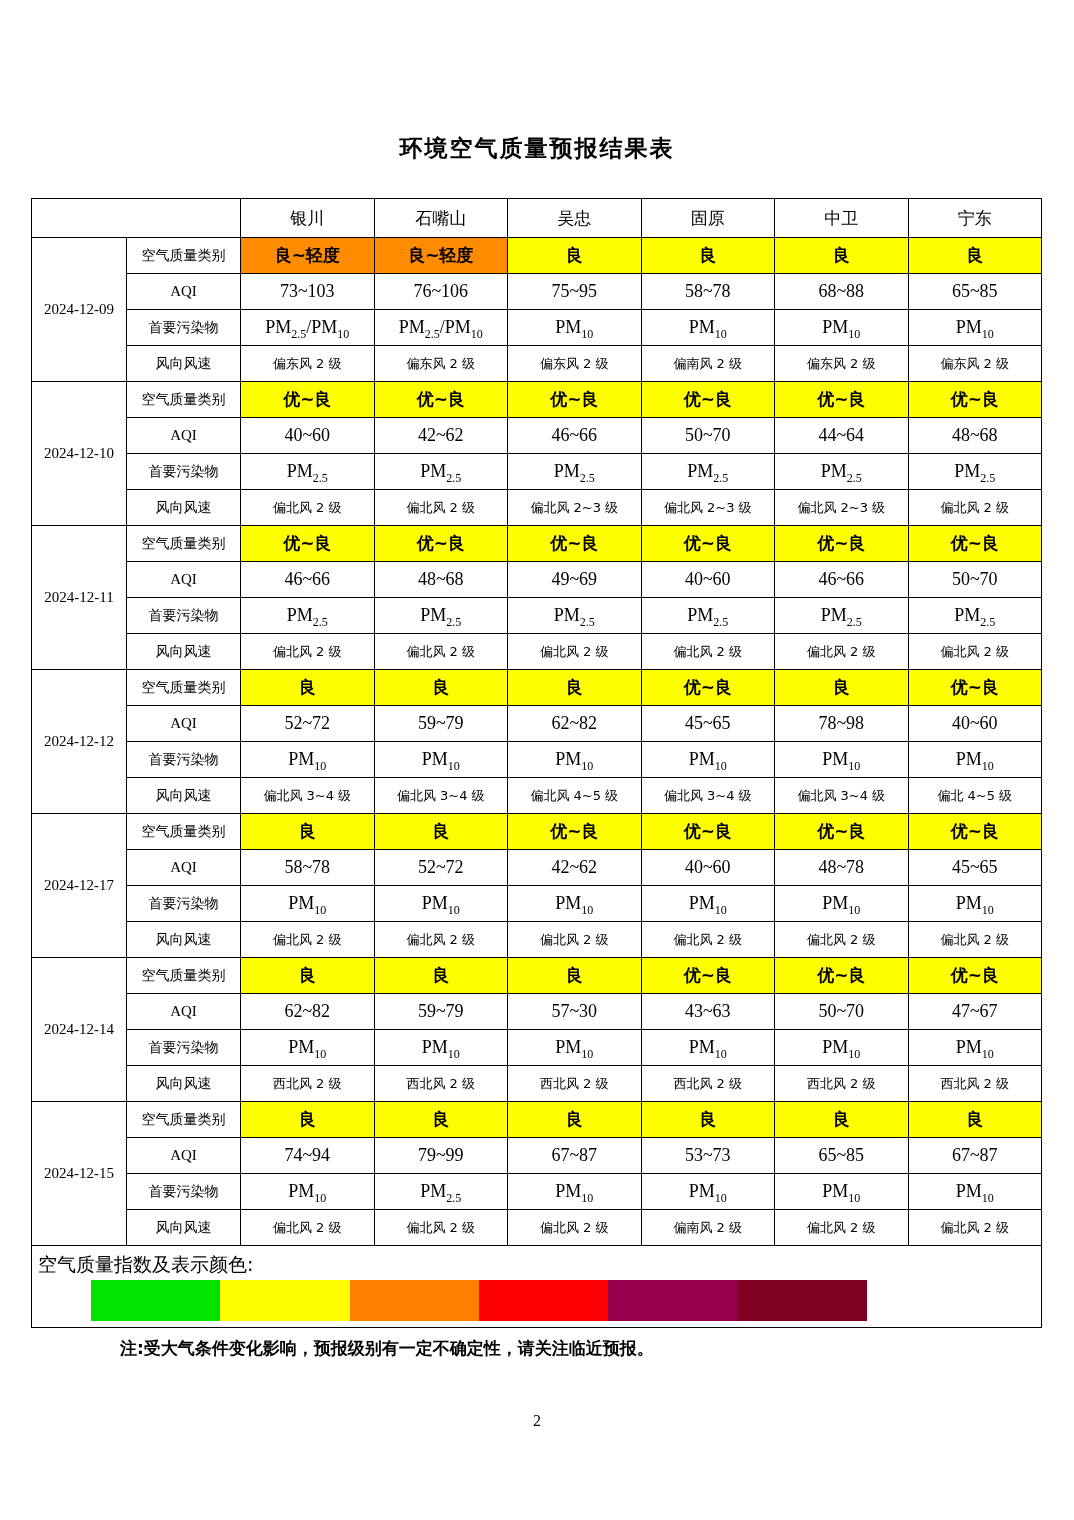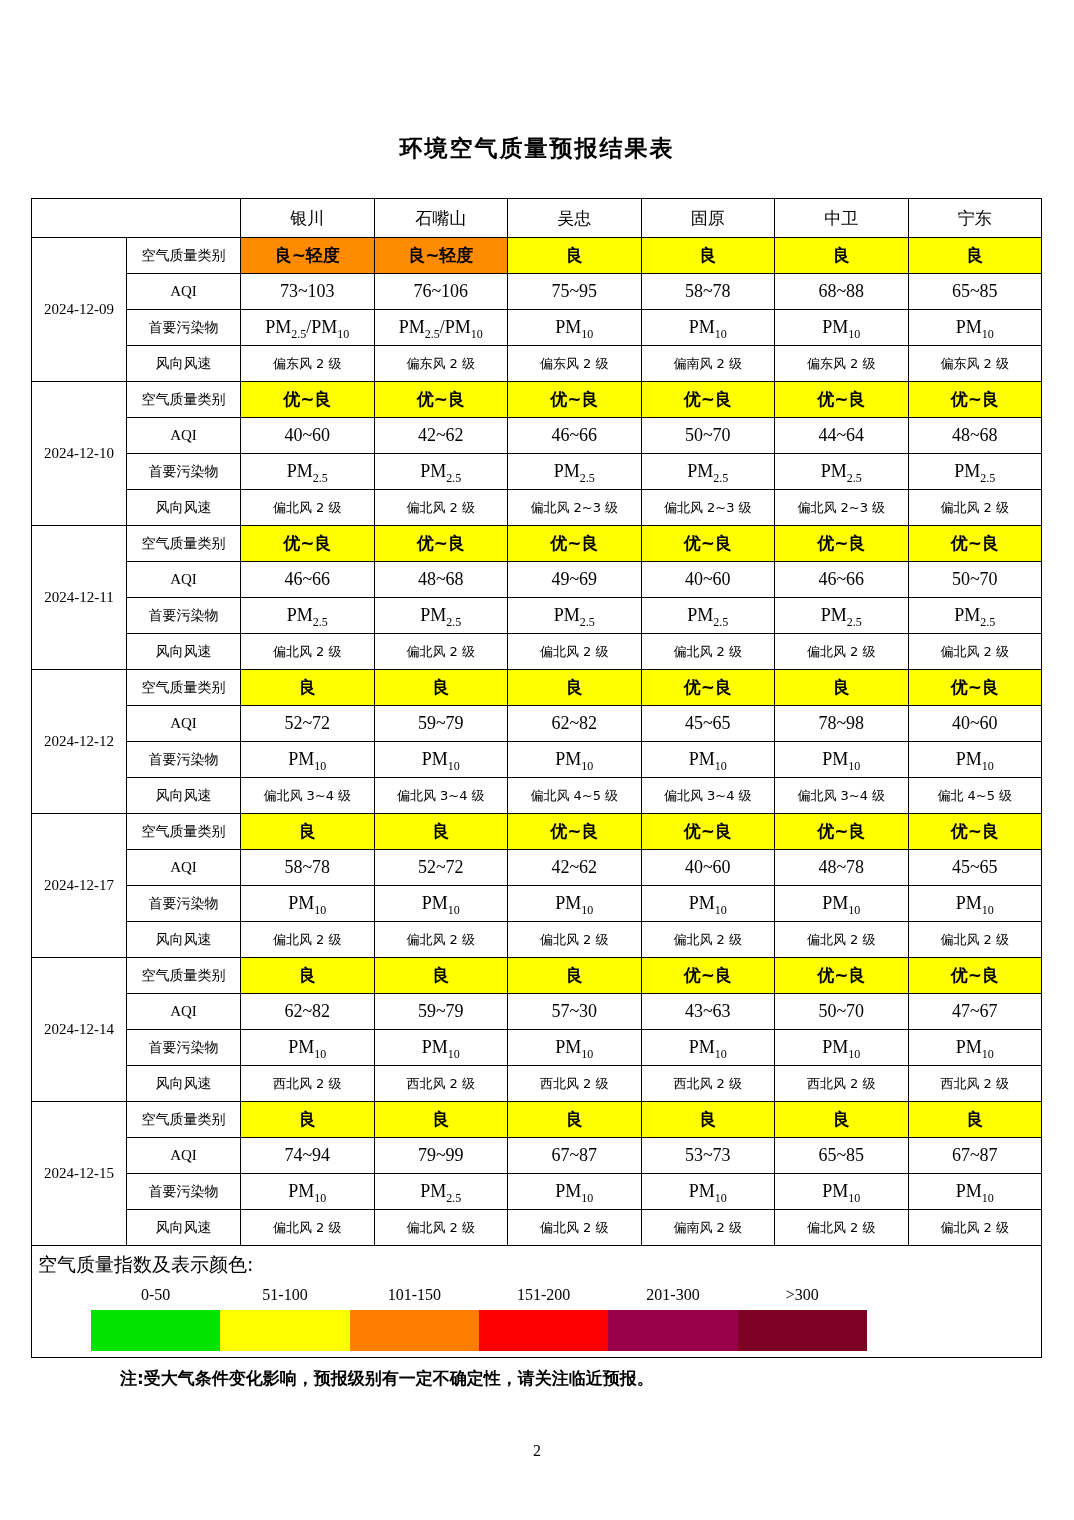--- a/index.html
+++ b/index.html
@@ -332,28 +332,20 @@
         <td class="wind">偏北风 2 级</td>
         <td class="wind">偏南风 2 级</td>
         <td class="wind">偏北风 2 级</td>
         <td class="wind">偏北风 2 级</td>
       </tr>
     </tbody>
 </table>
 
 <div class="legend">
   <div class="legend-title">空气质量指数及表示颜色:</div>
-  <div class="legend-ranges">
-      <span>0-50</span>
-      <span>51-100</span>
-      <span>101-150</span>
-      <span>151-200</span>
-      <span>201-300</span>
-      <span>&gt;300</span>
-    </div>
   <div class="legend-boxes">
       <div style="background: rgb(0, 228, 0);"></div>
       <div style="background: rgb(255, 255, 0);"></div>
       <div style="background: rgb(255, 126, 0);"></div>
       <div style="background: rgb(255, 0, 0);"></div>
       <div style="background: rgb(153, 0, 76);"></div>
       <div style="background: rgb(126, 0, 35);"></div>
     </div>
 </div>
 

